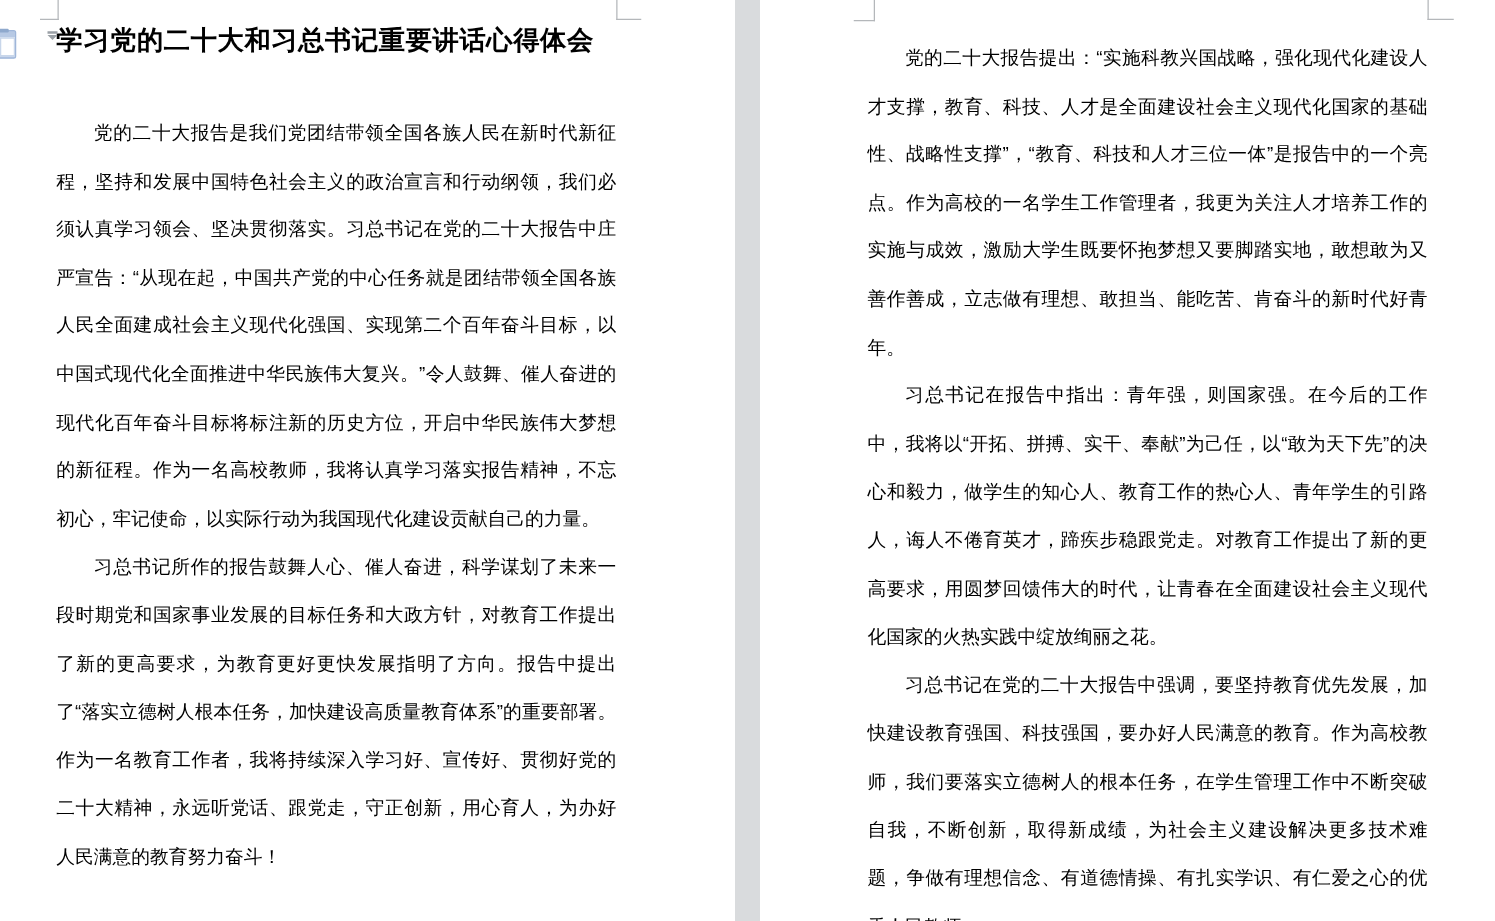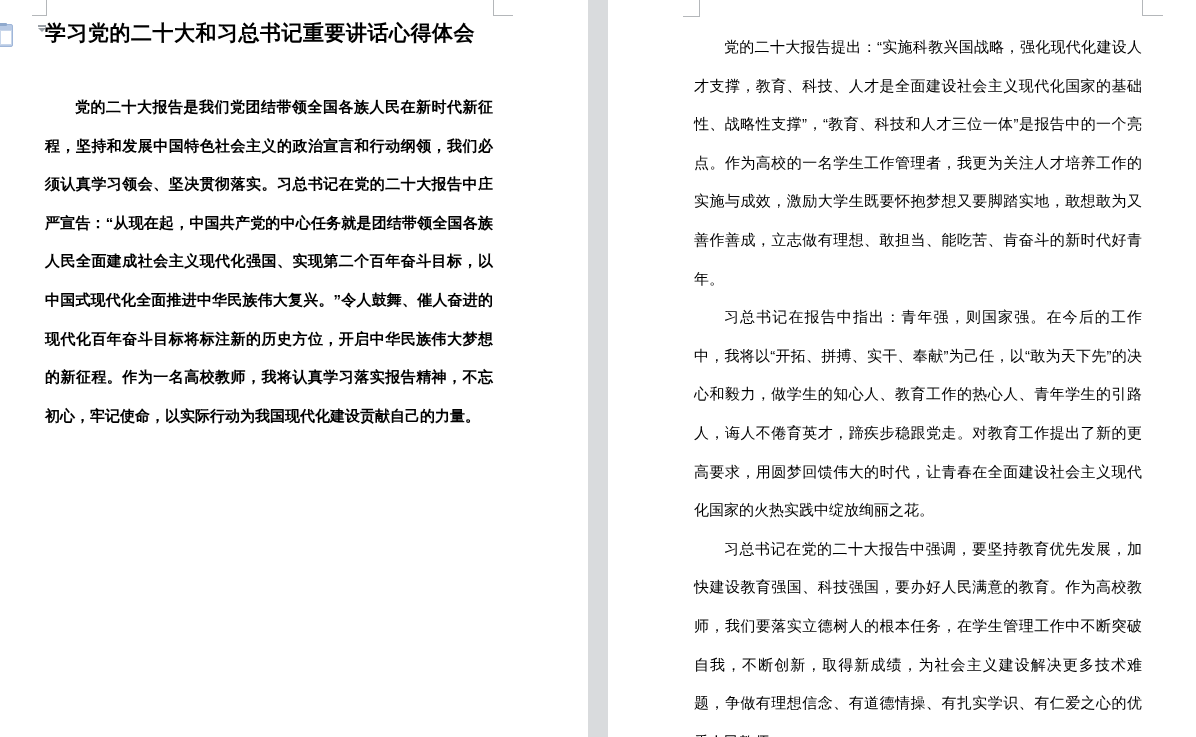--- a/index.html
+++ b/index.html
@@ -52,21 +52,21 @@
   .para {
     margin: 0;
     font-size: 15px;
     line-height: 38.6px;
     color: #000000;
     text-align: justify;
     text-indent: 2em;
     word-break: break-all;
     text-justify: inter-character;
   }
-  .para-first-p1 { margin-top: 40px; font-weight: bold; }
+  .para-first-p1 { margin-top: 40px; }
   .para-first-p2 { margin-top: 28px; }
   
   .corner-mark {
     position: absolute;
     top: 0;
     height: 15px;
   }
   .corner-mark.tl {
     border-right: 1px solid #b4b7ba;
     border-bottom: 1px solid #b4b7ba;
@@ -139,20 +139,21 @@
 <body>
 
 <div class="workspace">
 
   <div class="page page-left">
     <div class="corner-mark tl mark-l1"></div>
     <div class="corner-mark tr mark-r1"></div>
     <div class="text-col text-col-left">
       <h1 class="doc-title">学习党的二十大和习总书记重要讲话心得体会</h1>
       <p class="para para-first-p1">党的二十大报告是我们党团结带领全国各族人民在新时代新征程，坚持和发展中国特色社会主义的政治宣言和行动纲领，我们必须认真学习领会、坚决贯彻落实。习总书记在党的二十大报告中庄严宣告：“从现在起，中国共产党的中心任务就是团结带领全国各族人民全面建成社会主义现代化强国、实现第二个百年奋斗目标，以中国式现代化全面推进中华民族伟大复兴。”令人鼓舞、催人奋进的现代化百年奋斗目标将标注新的历史方位，开启中华民族伟大梦想的新征程。作为一名高校教师，我将认真学习落实报告精神，不忘初心，牢记使命，以实际行动为我国现代化建设贡献自己的力量。</p>
+      <p class="para">习总书记所作的报告鼓舞人心、催人奋进，科学谋划了未来一段时期党和国家事业发展的目标任务和大政方针，对教育工作提出了新的更高要求，为教育更好更快发展指明了方向。报告中提出了“落实立德树人根本任务，加快建设高质量教育体系”的重要部署。作为一名教育工作者，我将持续深入学习好、宣传好、贯彻好党的二十大精神，永远听党话、跟党走，守正创新，用心育人，为办好人民满意的教育努力奋斗！</p>
     </div>
   </div>
 
   <div class="page-gap"></div>
 
   <div class="page page-right">
     <div class="corner-mark tl mark-l2"></div>
     <div class="corner-mark tr mark-r2"></div>
     <div class="text-col text-col-right">
       <p class="para para-first-p2">党的二十大报告提出：“实施科教兴国战略，强化现代化建设人才支撑，教育、科技、人才是全面建设社会主义现代化国家的基础性、战略性支撑”，“教育、科技和人才三位一体”是报告中的一个亮点。作为高校的一名学生工作管理者，我更为关注人才培养工作的实施与成效，激励大学生既要怀抱梦想又要脚踏实地，敢想敢为又善作善成，立志做有理想、敢担当、能吃苦、肯奋斗的新时代好青年。</p>

